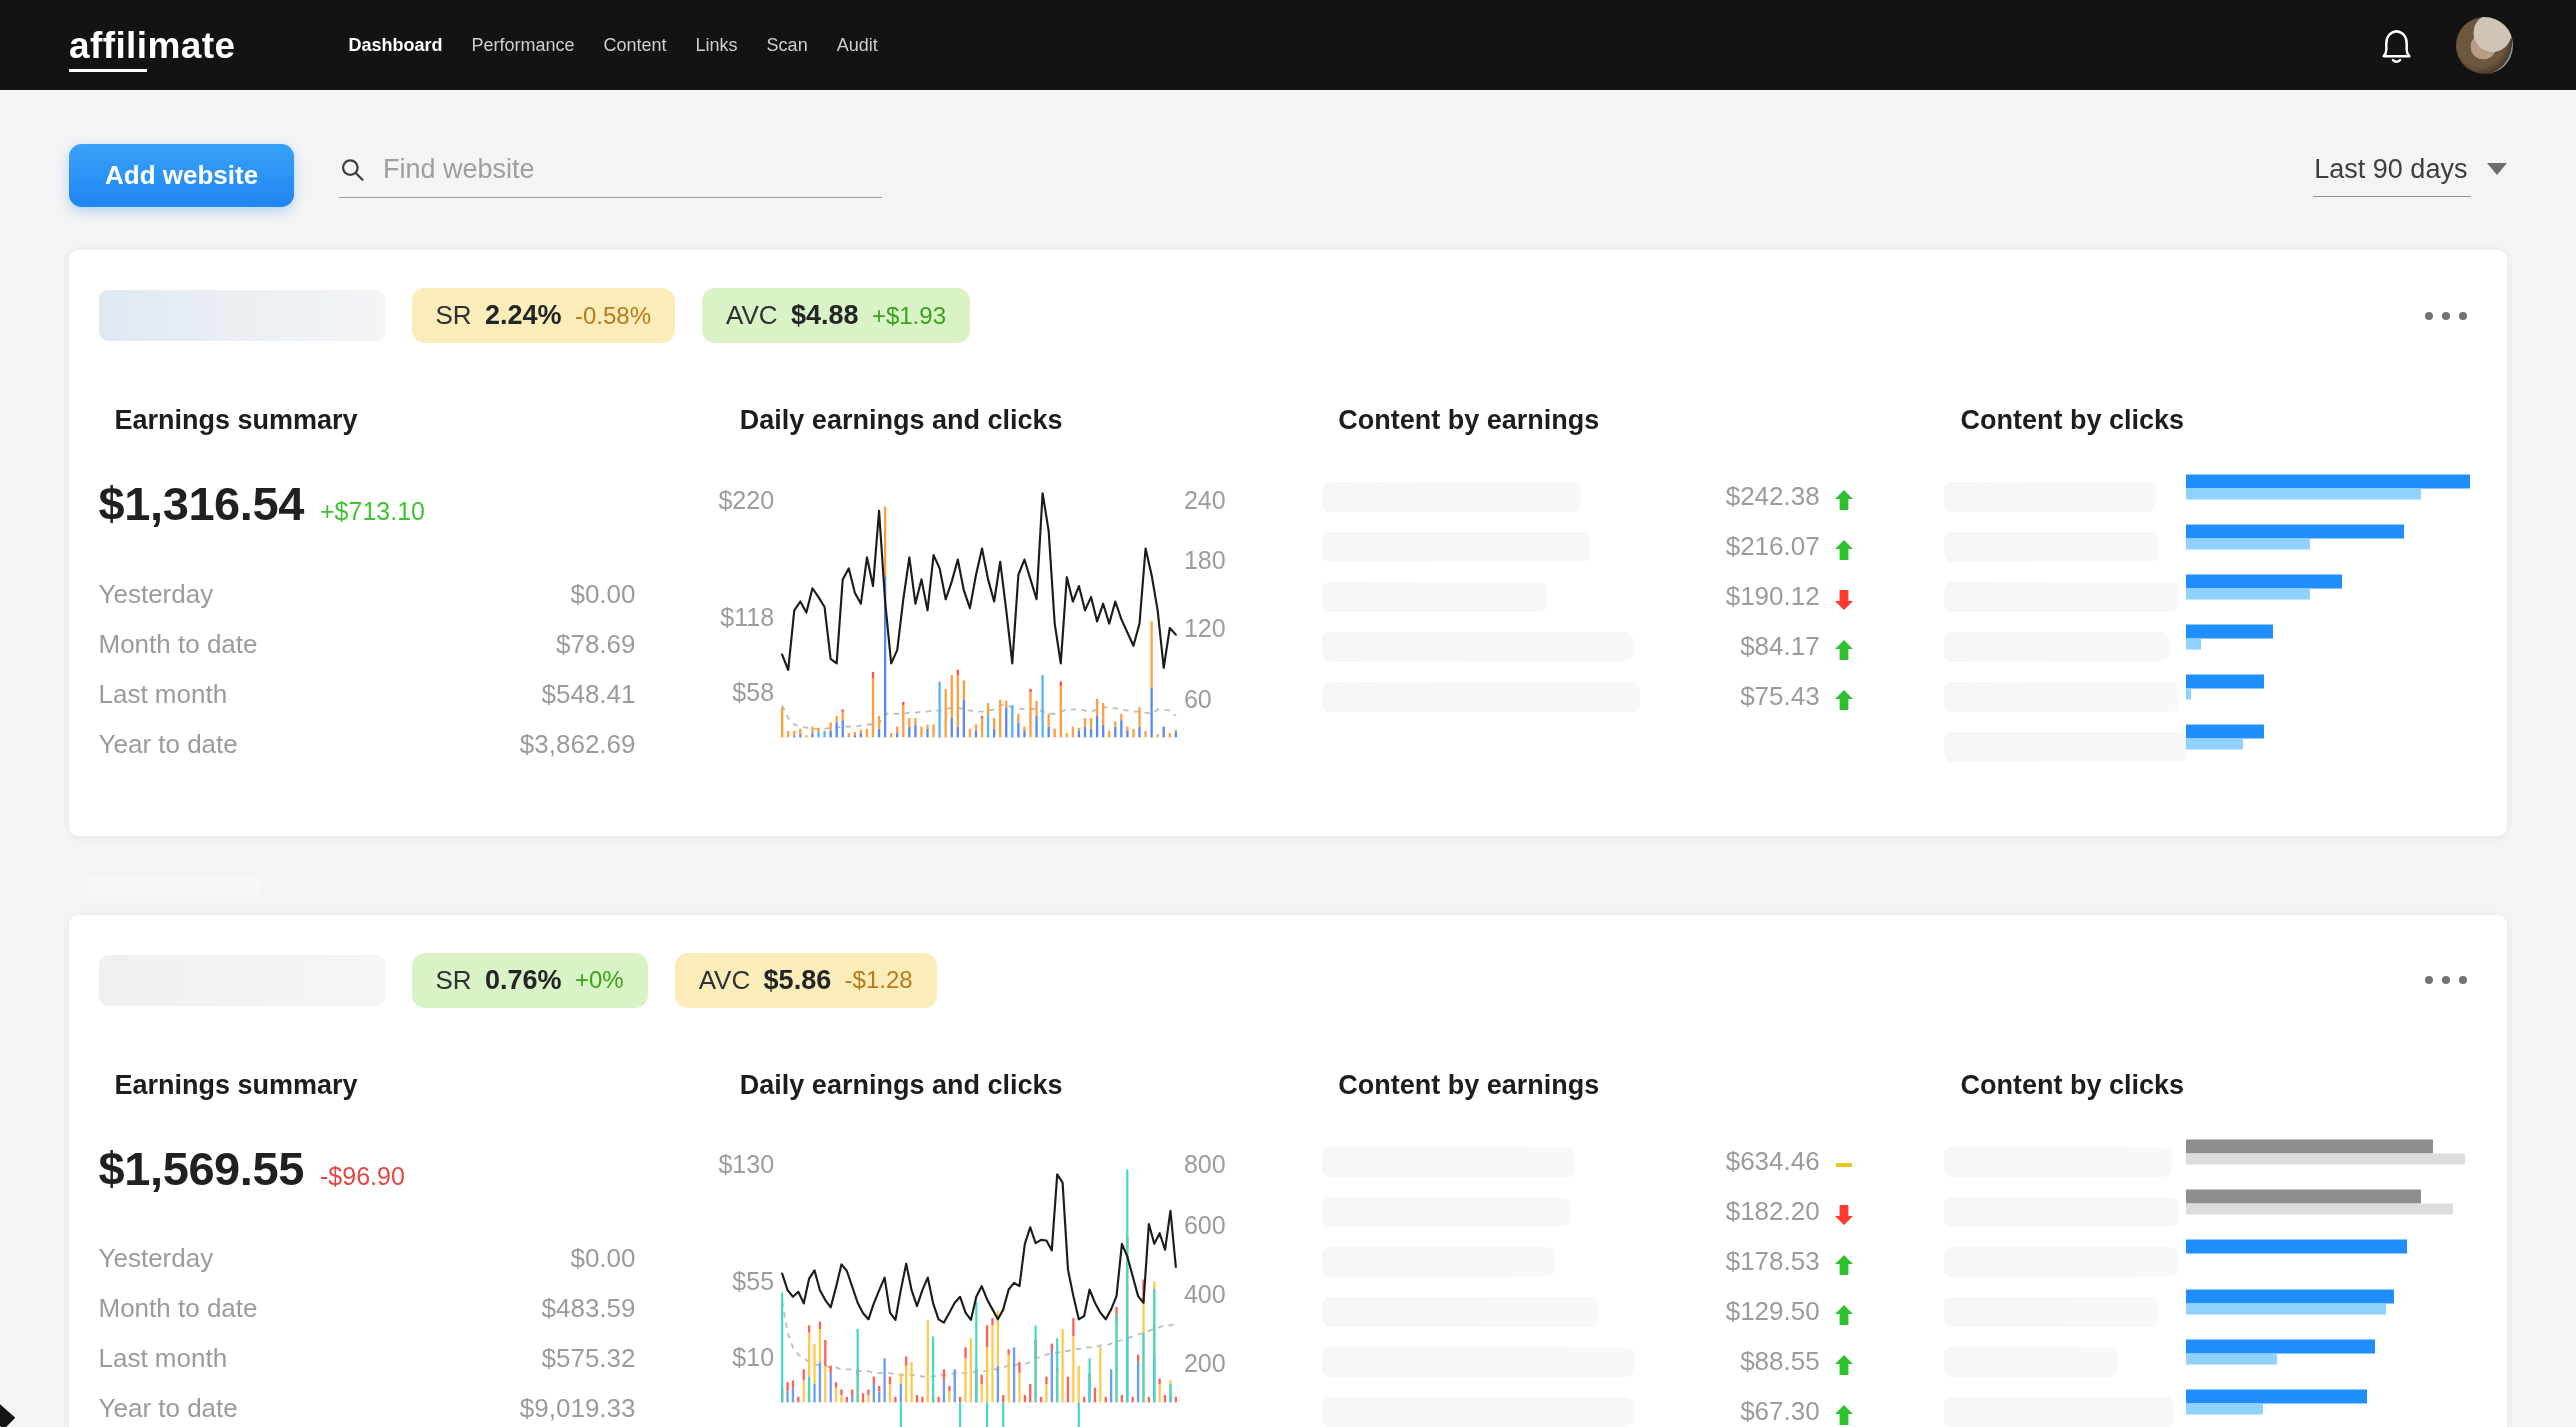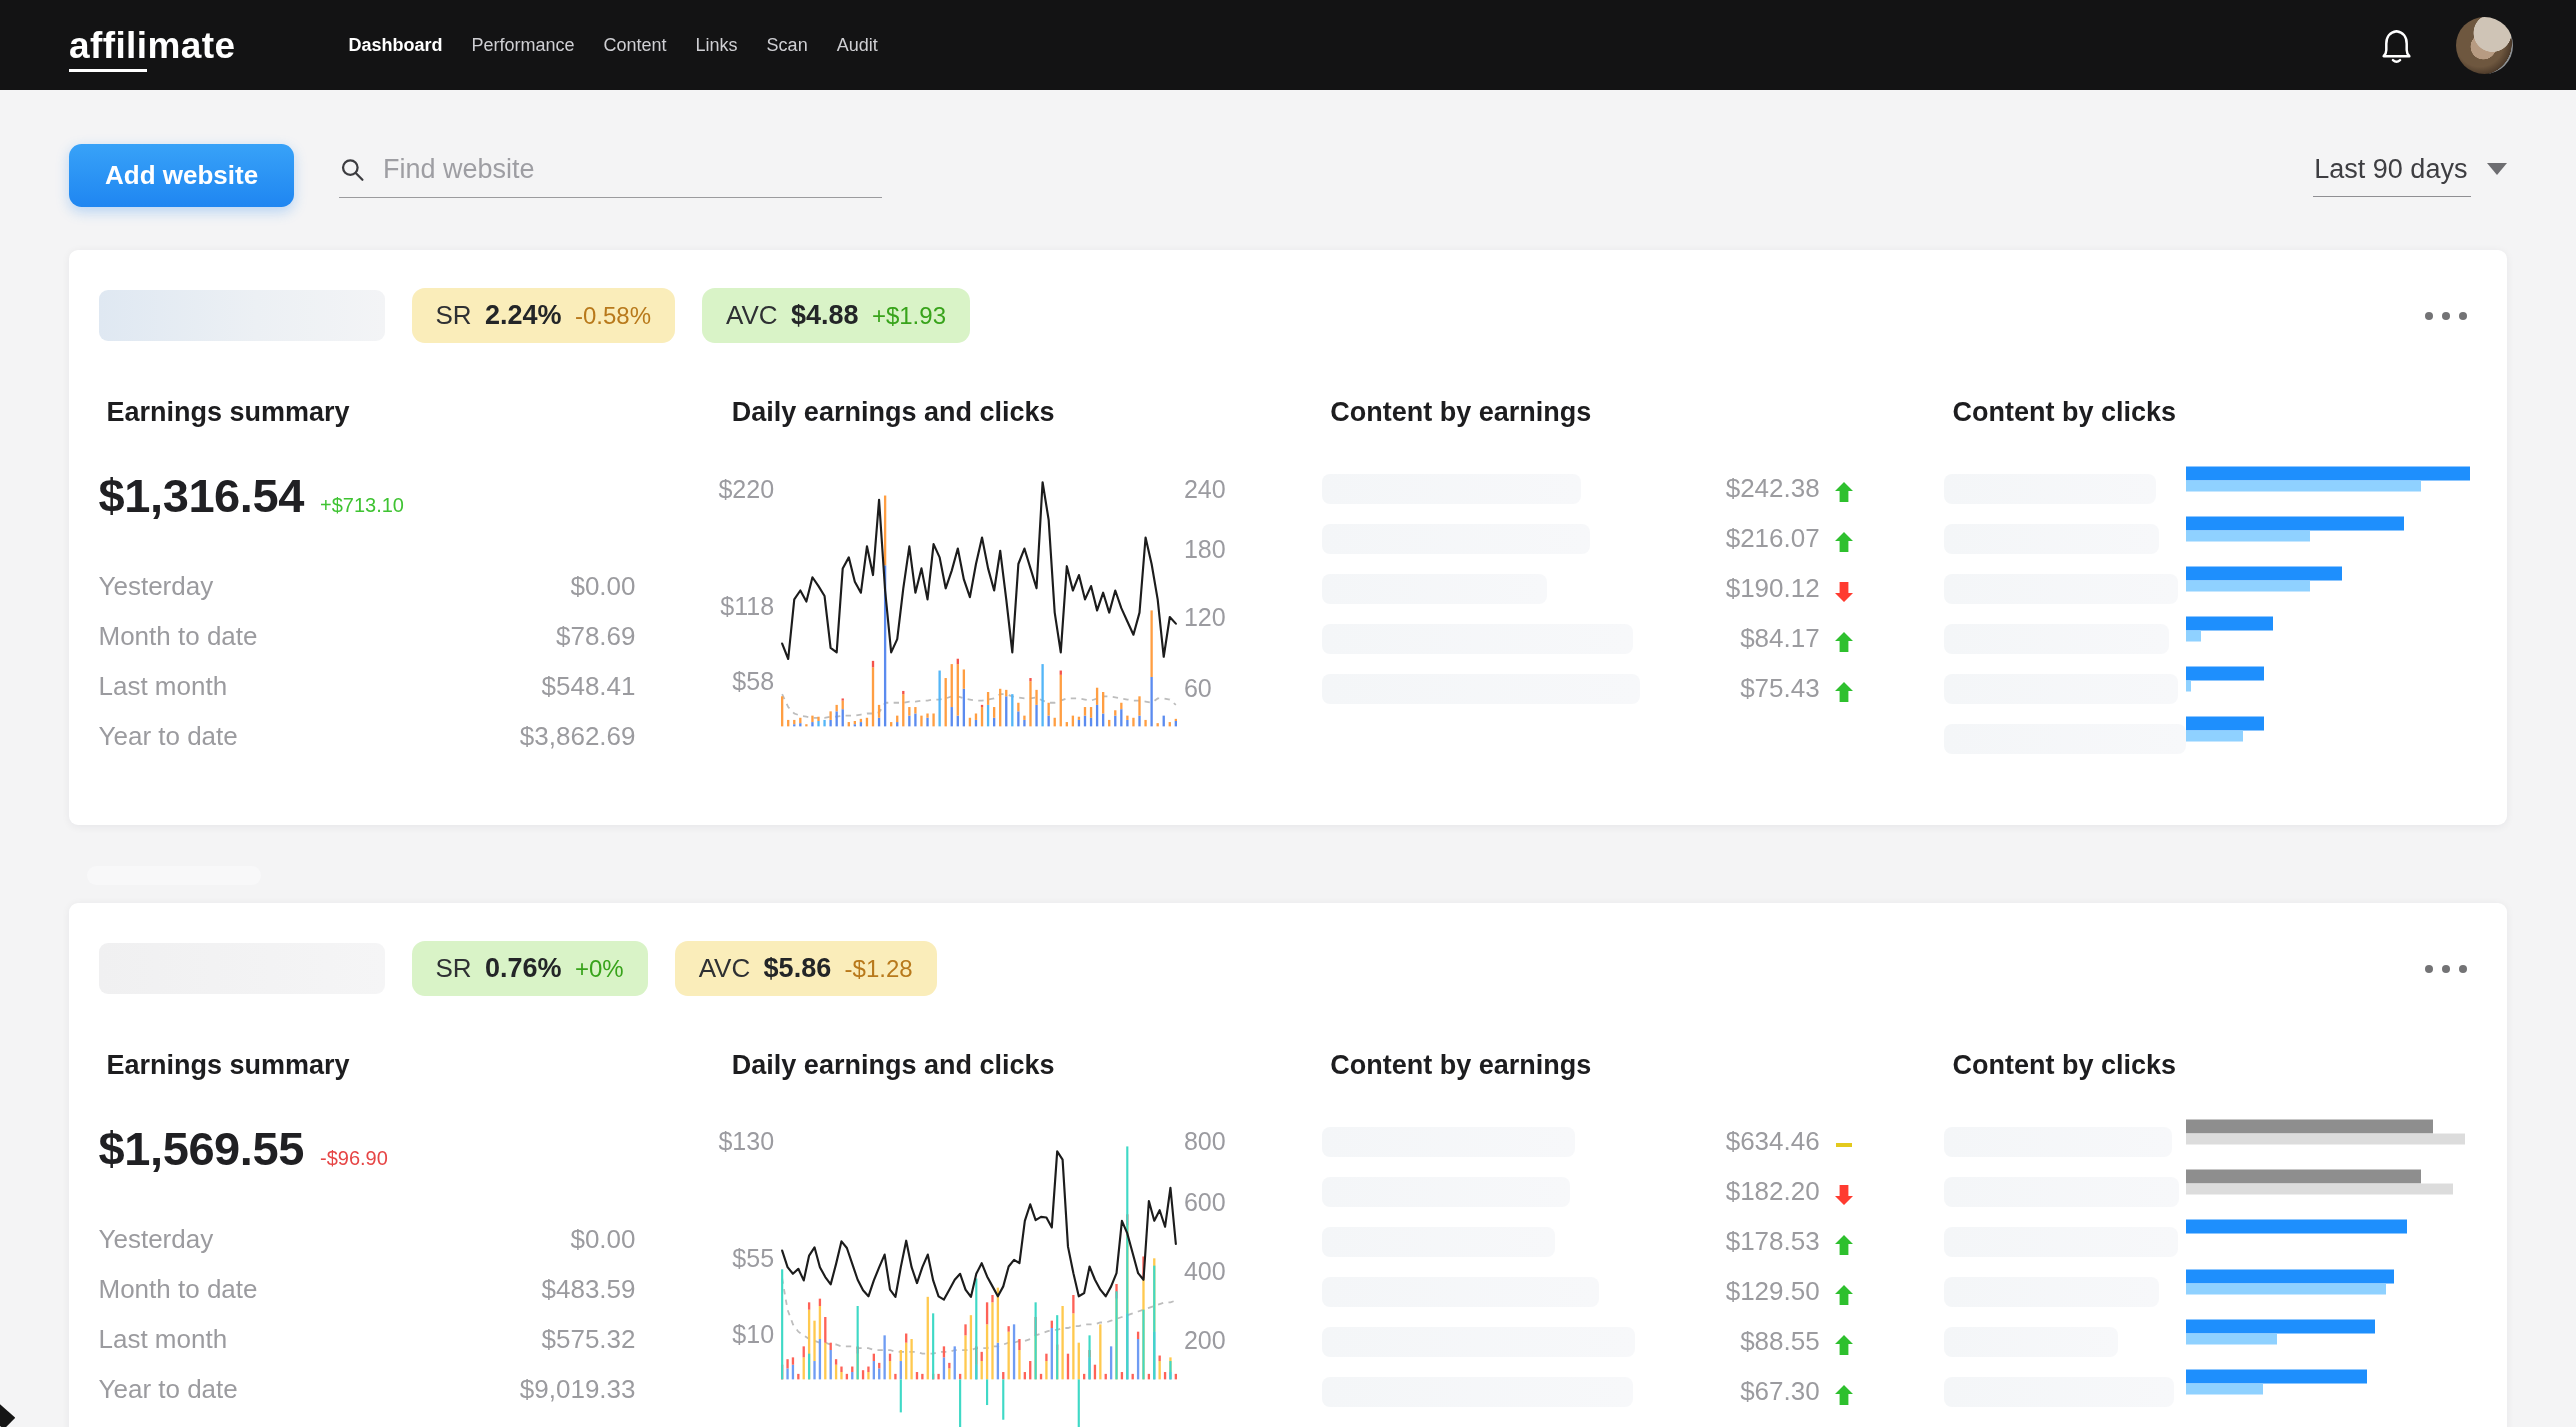--- a/index.html
+++ b/index.html
@@ -56,25 +56,25 @@
   .badge.yellow .bd{color:#b8791b}
   .badge.green{background:#d9f3c7}
   .badge.green .bd{color:#38a31b}
   .more{margin-left:auto;display:flex;gap:9px;background:none;border:none;cursor:pointer;padding:10.7px}
   .more i{width:8px;height:8px;border-radius:50%;background:#737375;display:block}
   .card-grid{display:flex;justify-content:space-between;margin-top:47px}
   .col-earnings{width:537px}
   .col-chart{width:510px}
   .col-cearn{width:534px}
   .col-cclicks{width:533px}
-  .col-title{font-size:27px;color:#1d1d1f;font-weight:700;margin:8px;line-height:29px}
+  .col-title{font-size:27px;color:#1d1d1f;font-weight:700;margin:16px;line-height:29px}
   
   .total-row{margin-top:41px;display:flex;align-items:baseline;gap:16px}
   .total{font-size:47px;font-weight:700;color:#202023;letter-spacing:-0.4px}
-  .total-delta{font-size:20px}
+  .total-delta{font-size:25px}
   .pos{color:#3fc332}.neg{color:#e64545}
   .summary-rows{margin-top:38px;padding:0;list-style:none}
   .summary-rows li{display:flex;justify-content:space-between;align-items:center;height:50px;
     font-size:26px;color:#9b9b9f}
   
   .chart{display:block;margin-top:12.5px;overflow:visible}
   .chart text{font-family:"Liberation Sans",sans-serif;font-size:28px;fill:#9b9ba0}
   
   .minirows{margin-top:27px}
   .minirow{display:flex;align-items:flex-end;height:50px;position:relative}

